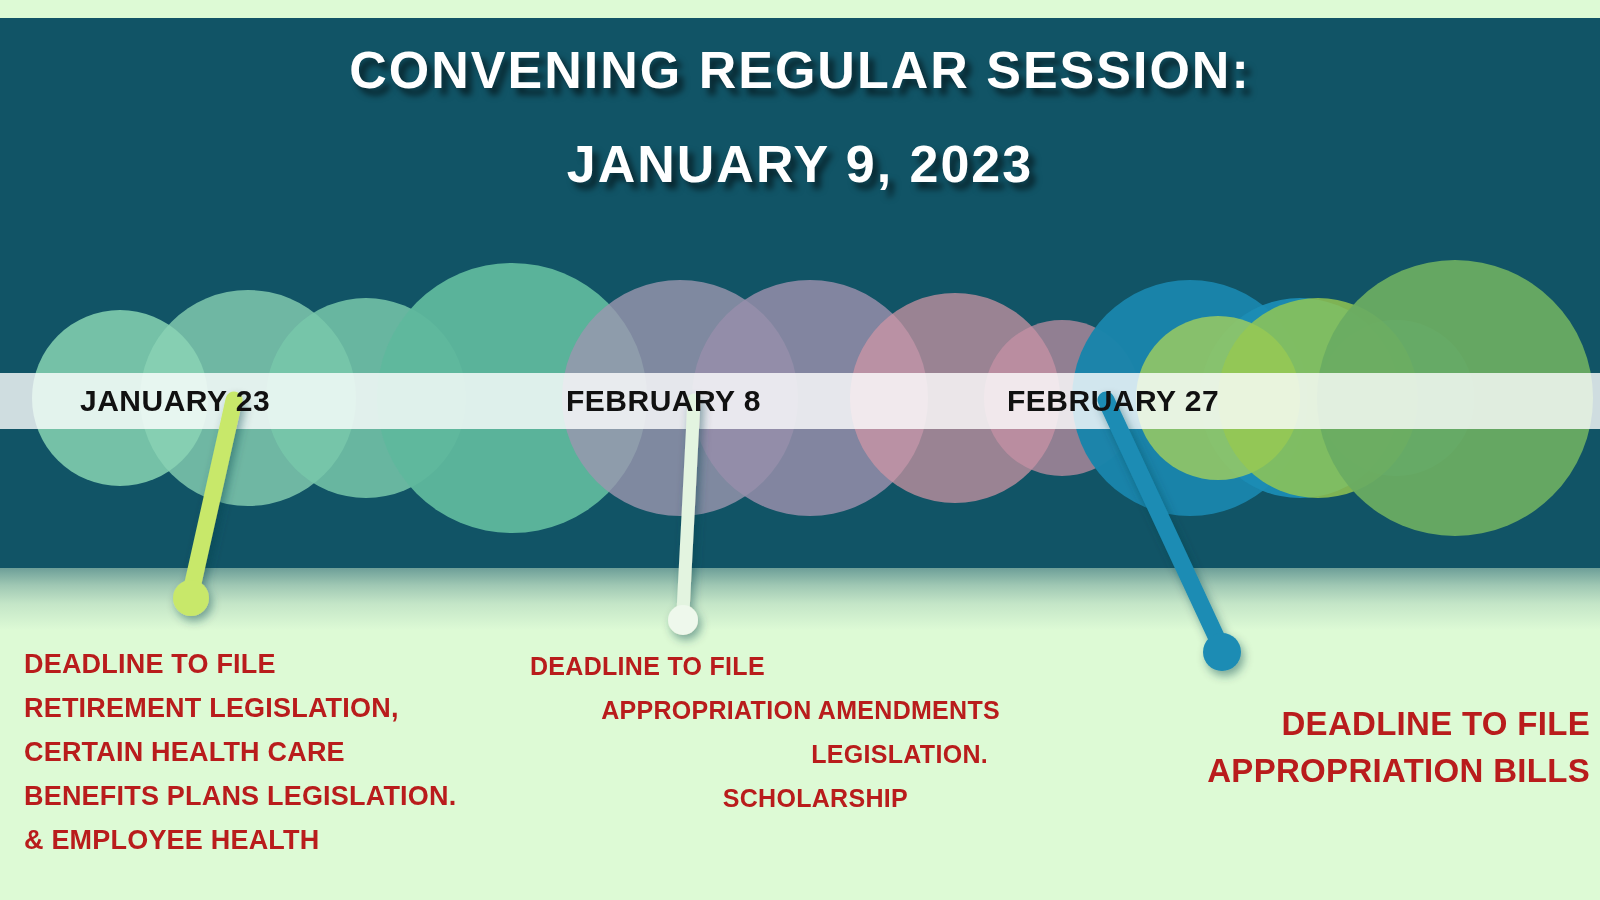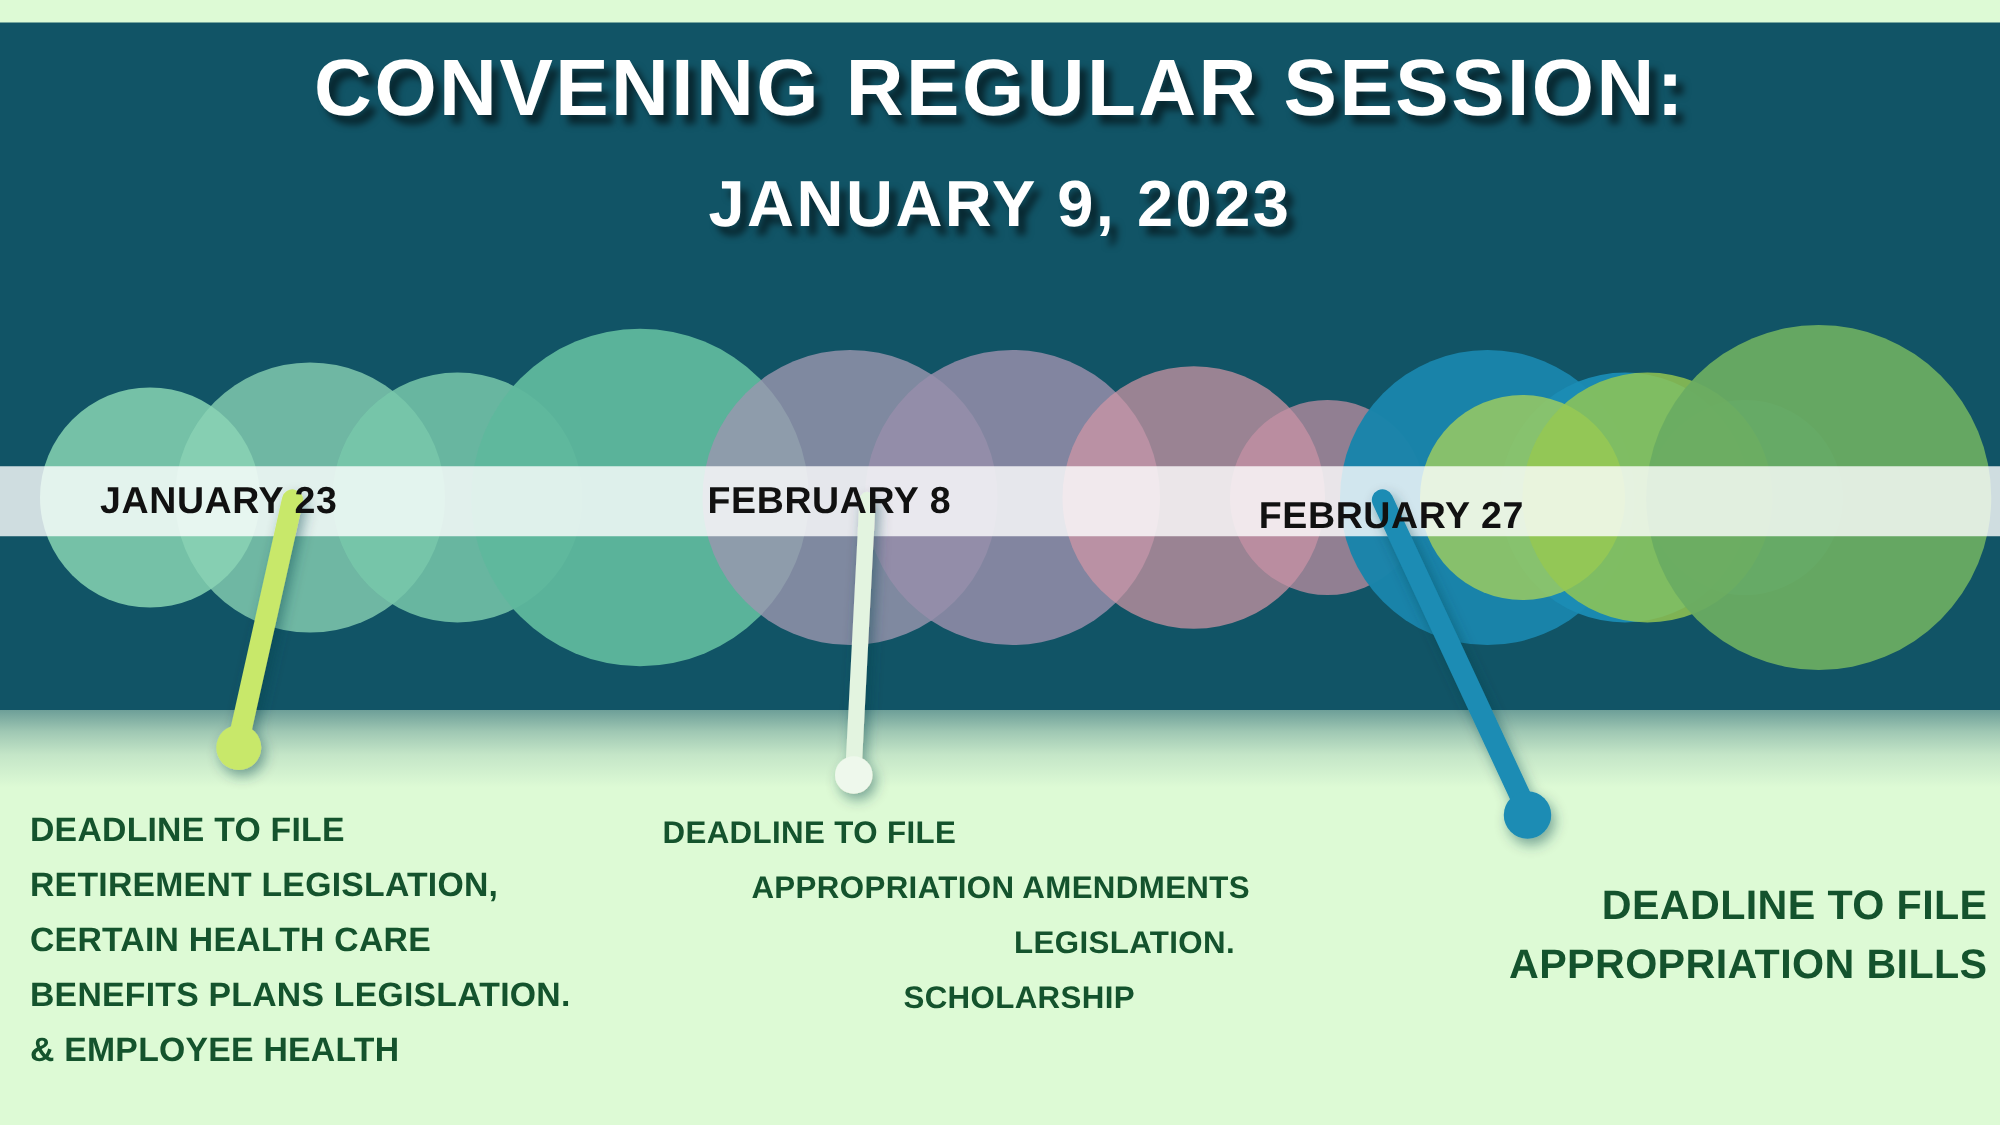--- a/index.html
+++ b/index.html
@@ -60,21 +60,21 @@
     width: 1600px;
     text-align: center;
     color: #ffffff;
     font-weight: 700;
     letter-spacing: 2px;
     text-shadow: 6px 7px 6px rgba(0,0,0,0.55);
     z-index: 40;
     pointer-events: none;
   }
   .title-line1 {
-    font-size: 64px;
+    font-size: 52px;
     line-height: 96px;
     white-space: nowrap;
     transform: scaleX(1.0);
   }
   .title-line2 {
     font-size: 52px;
     line-height: 92px;
     white-space: nowrap;
   }
 
@@ -112,21 +112,21 @@
     position: absolute;
     left: 0; top: 0;
     width: 1600px; height: 900px;
     z-index: 28;
     pointer-events: none;
   }
 
   
   .caption {
     position: absolute;
-    color: #14532d;
+    color: #b91c1c;
     font-weight: 700;
     z-index: 35;
   }
   .cap-left {
     left: 24px;
     top: 642px;
     width: 500px;
     text-align: left;
     font-size: 27px;
     line-height: 44px;
@@ -182,21 +182,21 @@
 
   <div class="title-block">
     <div class="title-line1">CONVENING REGULAR SESSION:</div>
     <div class="title-line2">JANUARY 9, 2023</div>
   </div>
 
   <div class="band"></div>
 
   <div class="band-label" style="left:80px;">JANUARY 23</div>
   <div class="band-label" style="left:566px;">FEBRUARY 8</div>
-  <div class="band-label" style="left:1007px;margin-top:12px;">FEBRUARY 27</div>
+  <div class="band-label" style="left:1007px;">FEBRUARY 27</div>
 
   <svg class="connector-layer" width="1600" height="900" viewBox="0 0 1600 900">
     <defs>
       <filter id="dotshadow" x="-60%" y="-60%" width="220%" height="220%">
         <feDropShadow dx="3" dy="5" stdDeviation="5" flood-color="#0f3f4c" flood-opacity="0.45"></feDropShadow>
       </filter>
     </defs>
 
     <g filter="url(#dotshadow)">
       <line x1="234" y1="400" x2="191" y2="592" stroke="#c8e86a" stroke-width="17" stroke-linecap="round"></line>

